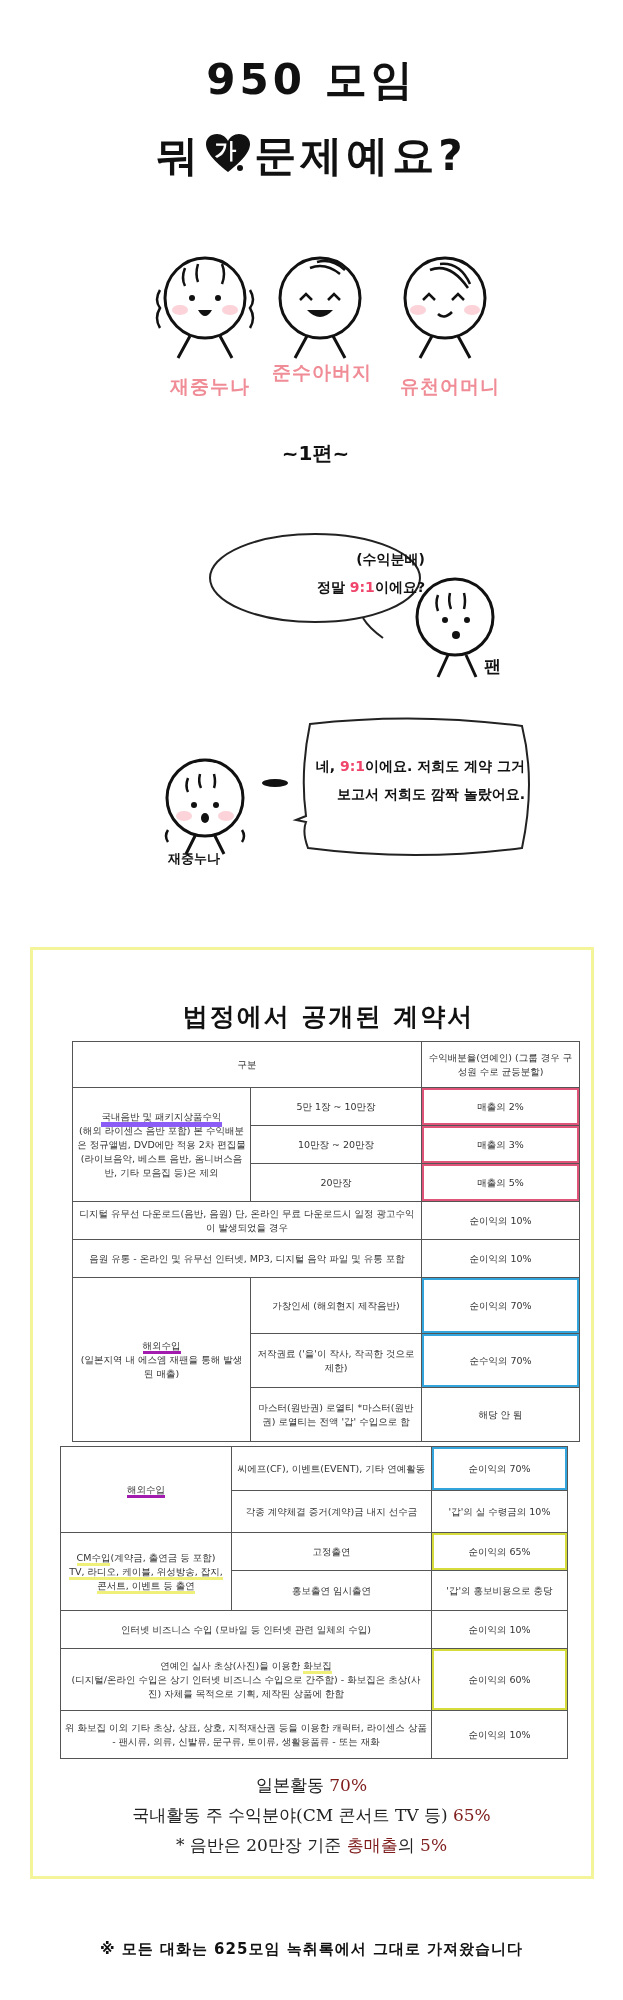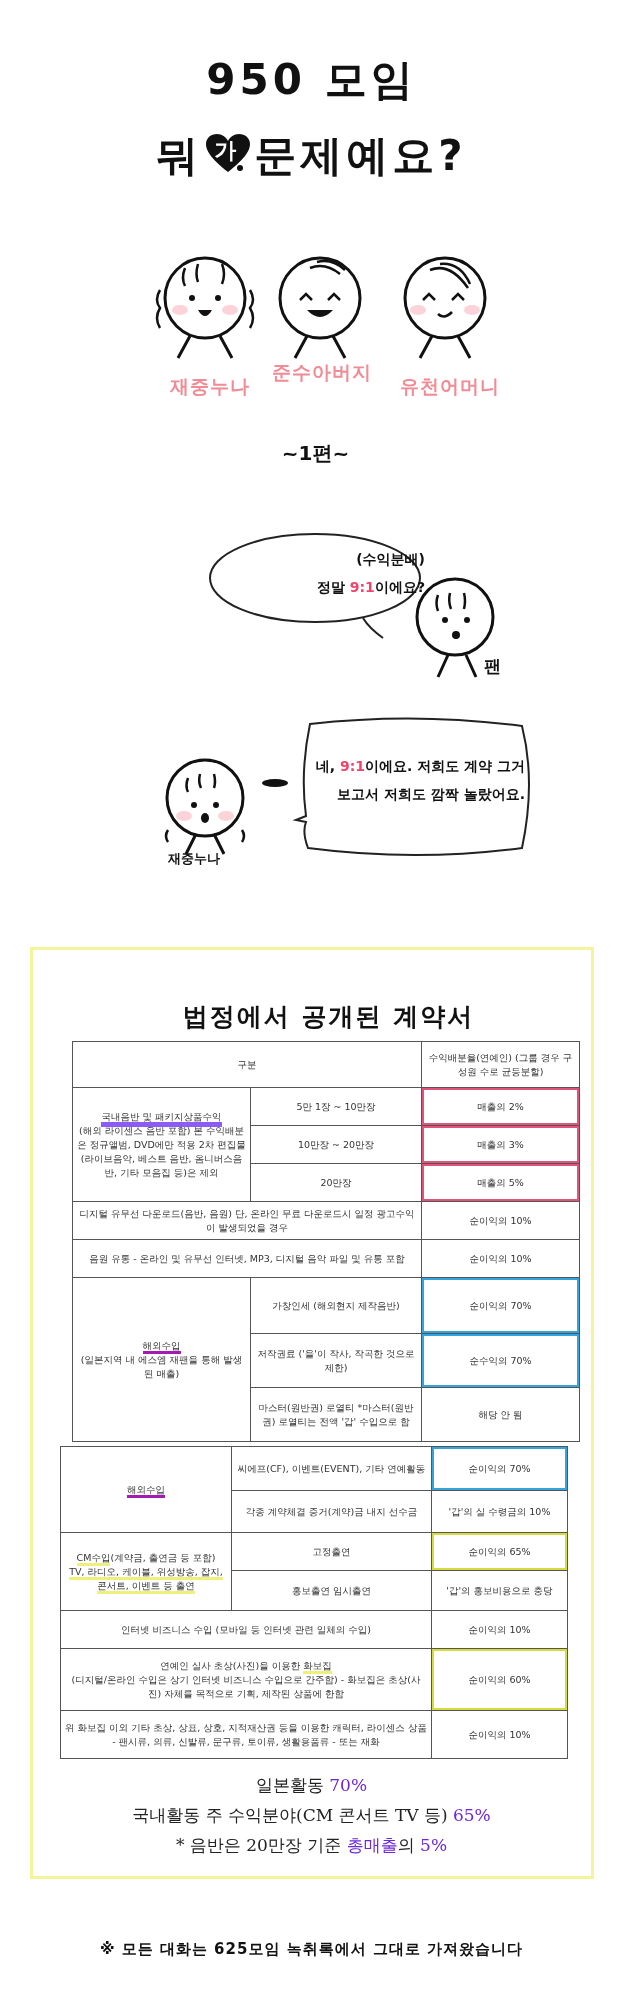--- a/index.html
+++ b/index.html
@@ -30,21 +30,21 @@
   #tbl1 { left: 72px; top: 1030px; width: 507px; margin-top: 11px; }
   #tbl2 { left: 60px; top: 1446px; width: 507px; }
   .hl-pink { box-shadow: inset 0 0 0 2px #e0547a; }
   .hl-blue { box-shadow: inset 0 0 0 2px #33a4dc; }
   .hl-yellow { box-shadow: inset 0 0 0 2px #d6dc3c; }
   .ul-pink { border-bottom: 5px solid #8b5cf6; }
   .ul-blue { border-bottom: 3px solid #a21caf; }
   .ul-yellow { border-bottom: 3px solid #eef07a; }
 
   .summary { position: absolute; left: 0; width: 623px; text-align: center; font-family: "DejaVu Serif", serif; font-size: 17px; color: #222; }
-  .summary .red { color: #6d28d9; }
+  .summary .red { color: #7f1d1d; }
   .footer { position: absolute; top: 1940px; left: 0; width: 623px; text-align: center; font-weight: bold; font-size: 15px; letter-spacing: 1px; }
 </style>
 </head>
 <body>
 
 <div class="title l1">950 모임</div>
 <div class="title l2">
   <span>뭐</span><span class="heart-ga"><svg width="44" height="40" viewBox="0 0 44 40">
         <path d="M22 38 C4 24 0 16 0 10 C0 4 5 0 11 0 C16 0 20 3 22 7 C24 3 28 0 33 0 C39 0 44 4 44 10 C44 16 40 24 22 38Z" fill="#111"></path>
         <circle cx="34" cy="34" r="3" fill="#111"></circle>

